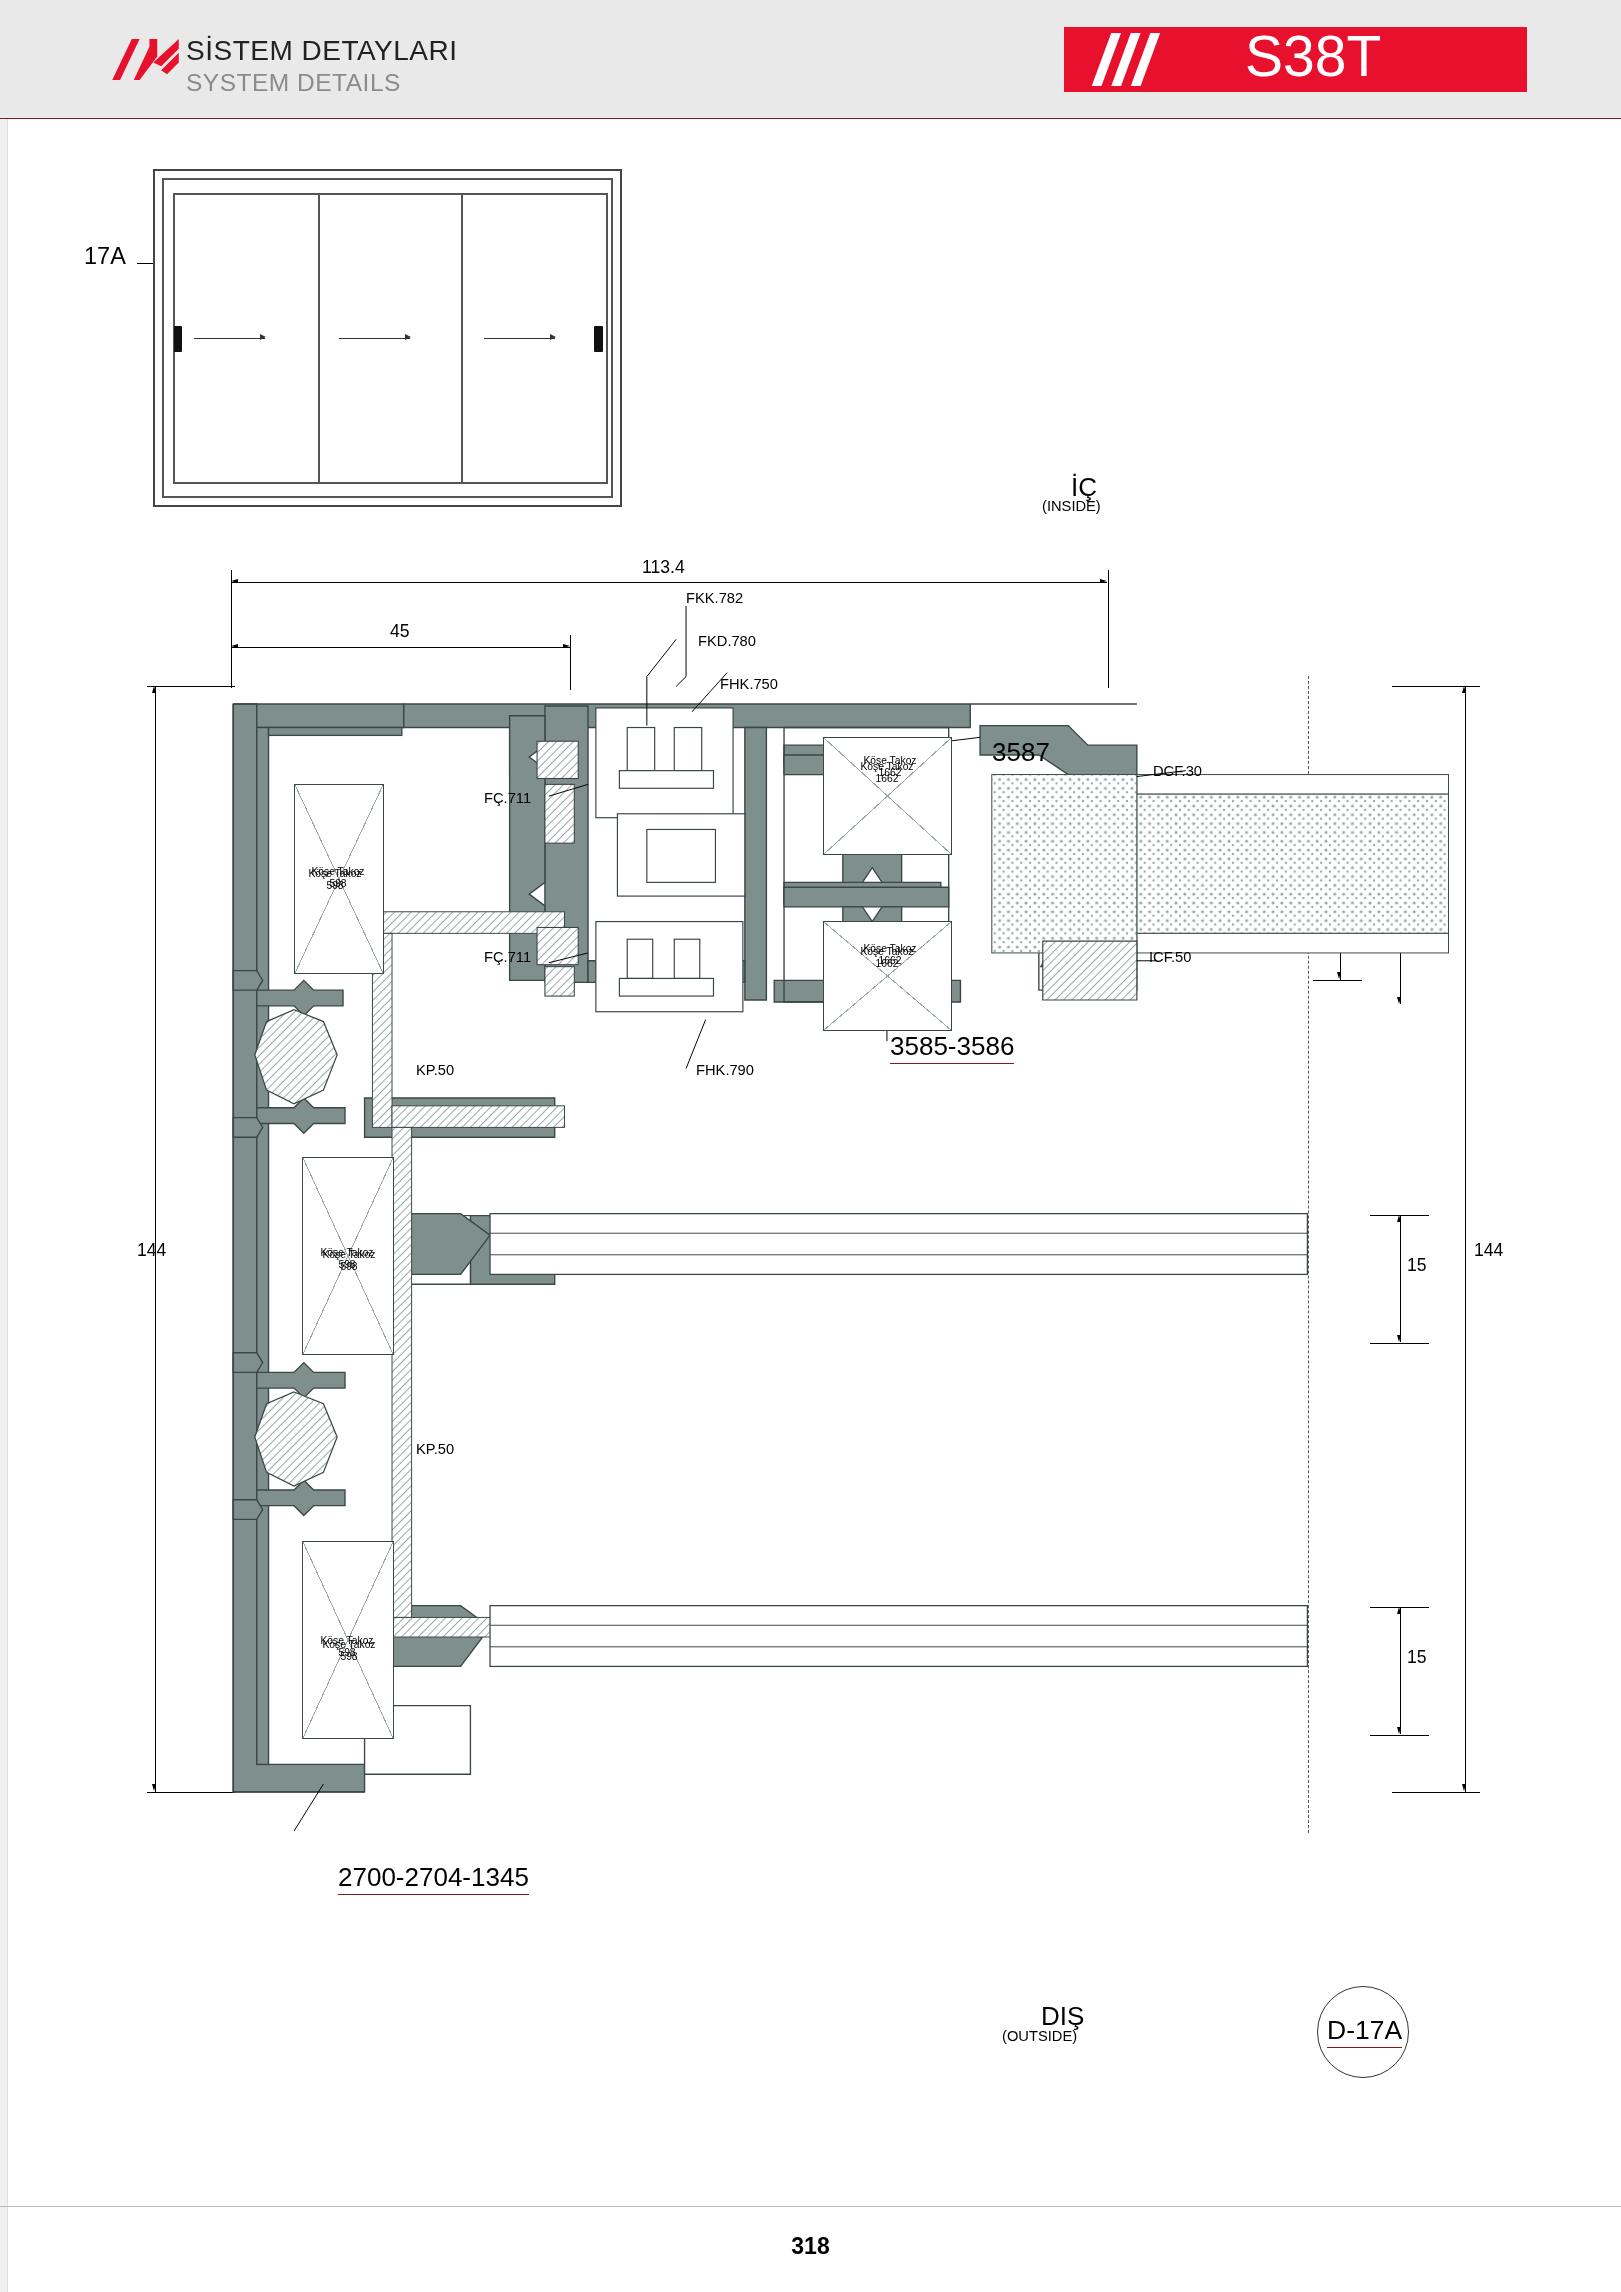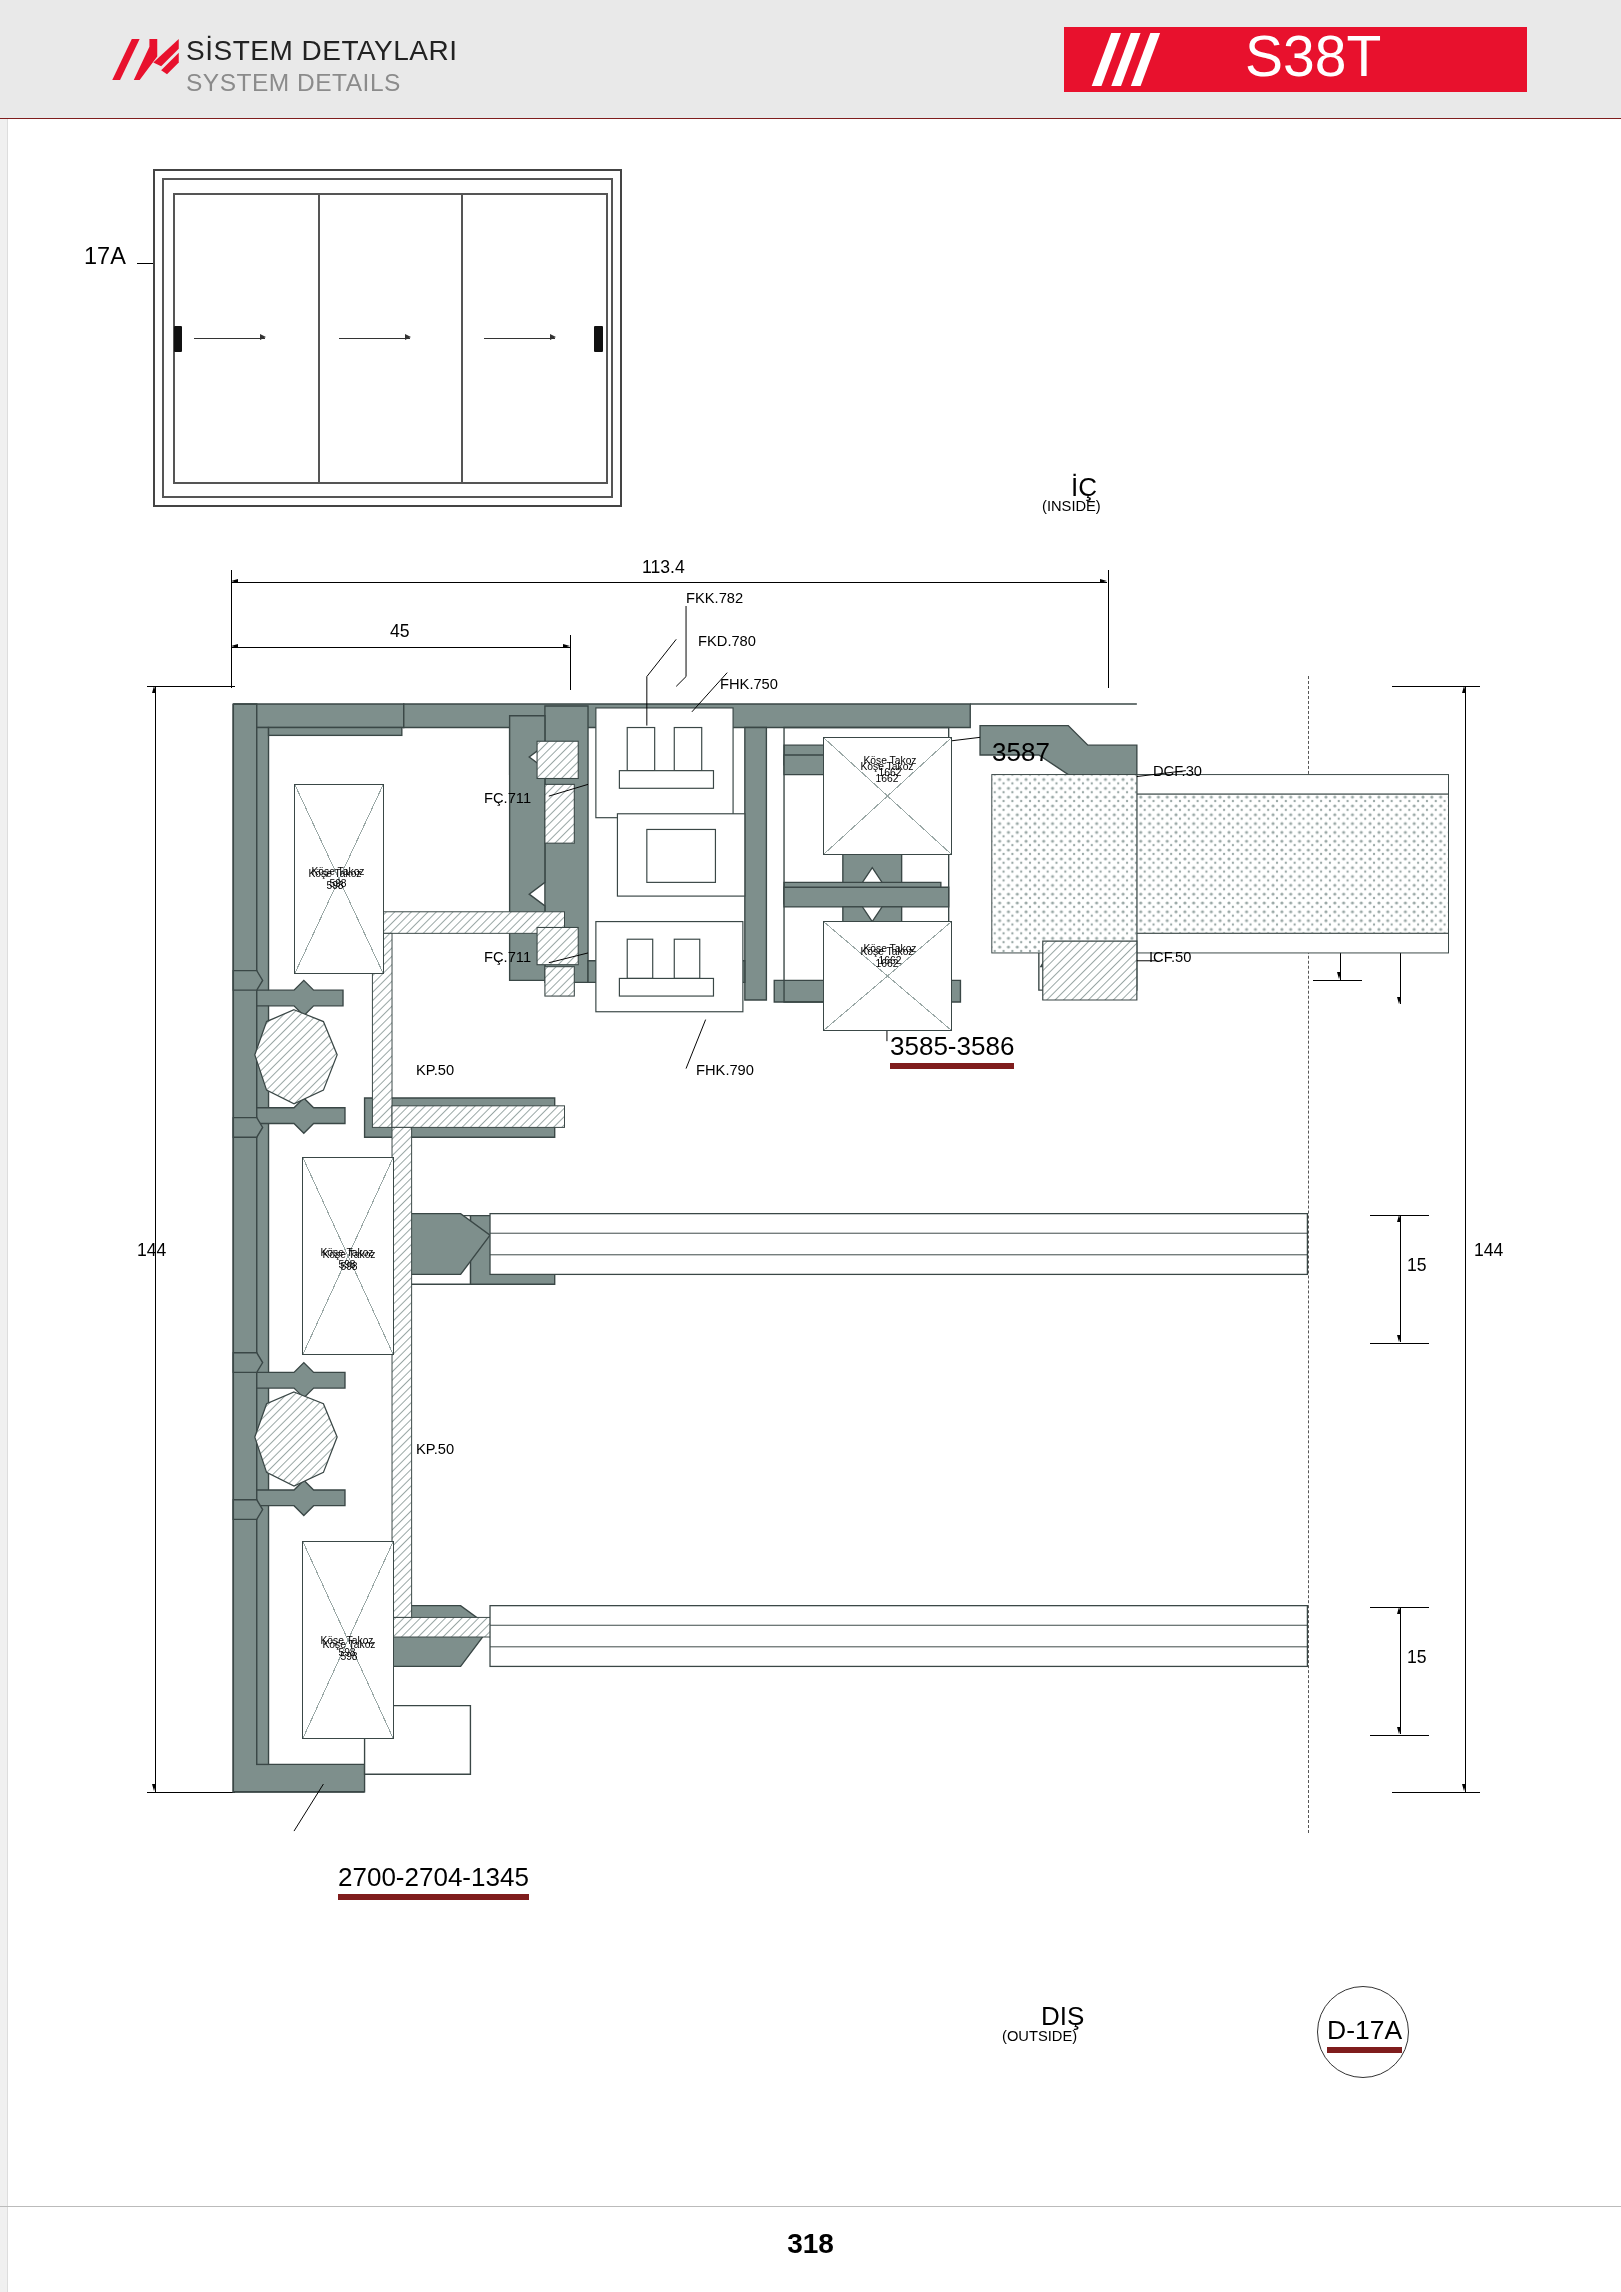--- a/index.html
+++ b/index.html
@@ -12,21 +12,21 @@
   .hdr-title-en{position:absolute;left:186px;top:69px;font-size:24.5px;letter-spacing:0.5px;color:#8b8b8b;}
   .redbar{position:absolute;left:1064px;top:27.4px;width:463px;height:65px;background:#e8112d;}
   .redbar-label{position:absolute;left:1245px;top:23.5px;width:255px;text-align:left;font-size:57px;color:#fff;font-family:"Liberation Sans",sans-serif;line-height:65px;}
   .slashes{position:absolute;left:1078px;top:31px;width:88px;height:57px;}
 
   
   .lbl{position:absolute;font-size:17.6px;color:#000;white-space:nowrap;}
   .lbl-sm{position:absolute;font-size:14.7px;color:#000;white-space:nowrap;}
   .lbl-big{position:absolute;font-size:23.5px;color:#000;white-space:nowrap;margin-left:8px;}
   .lbl-md{position:absolute;font-size:26px;color:#000;white-space:nowrap;}
-  .ul{border-bottom:6px solid #7f1d1d;padding-bottom:1px;}
+  .ul{border-bottom:1px solid #7f1d1d;padding-bottom:1px;}
 
   .ln{position:absolute;background:#000;}
   .hl{height:1px;}
   .vl{width:1px;}
 
   
   .dash-v{position:absolute;width:0;border-left:1px dashed #555;}
 
   
   .win{position:absolute;left:153px;top:169px;width:469px;height:338px;}
@@ -53,21 +53,21 @@
   .ah-l{border-right:7.8px solid #000;border-top:2.9px solid transparent;border-bottom:2.9px solid transparent;}
   .ah-r{border-left:7.8px solid #000;border-top:2.9px solid transparent;border-bottom:2.9px solid transparent;}
   .av-t{border-bottom:7.8px solid #000;border-left:2.9px solid transparent;border-right:2.9px solid transparent;}
   .av-b{border-top:7.8px solid #000;border-left:2.9px solid transparent;border-right:2.9px solid transparent;}
 
   
   .tag{position:absolute;width:90px;height:90px;border:1px solid #333;border-radius:50%;}
   .tag-lbl{position:absolute;font-size:26.5px;white-space:nowrap;}
 
   
-  .footer{position:absolute;left:0;bottom:33px;width:1621px;text-align:center;font-size:28px;font-weight:bold;}
+  .footer{position:absolute;left:0;bottom:33px;width:1621px;text-align:center;font-size:23px;font-weight:bold;}
   .footer-rule{position:absolute;left:0;bottom:86px;width:1621px;height:1px;background:#bbb;}
   .edge{position:absolute;left:0;top:0;width:6.9px;height:2293px;background:#f0f0f0;border-right:1px solid #ddd;}
 </style>
 </head>
 <body>
 
 <div class="edge"></div>
 
 <div class="header">
   <div class="logo">

